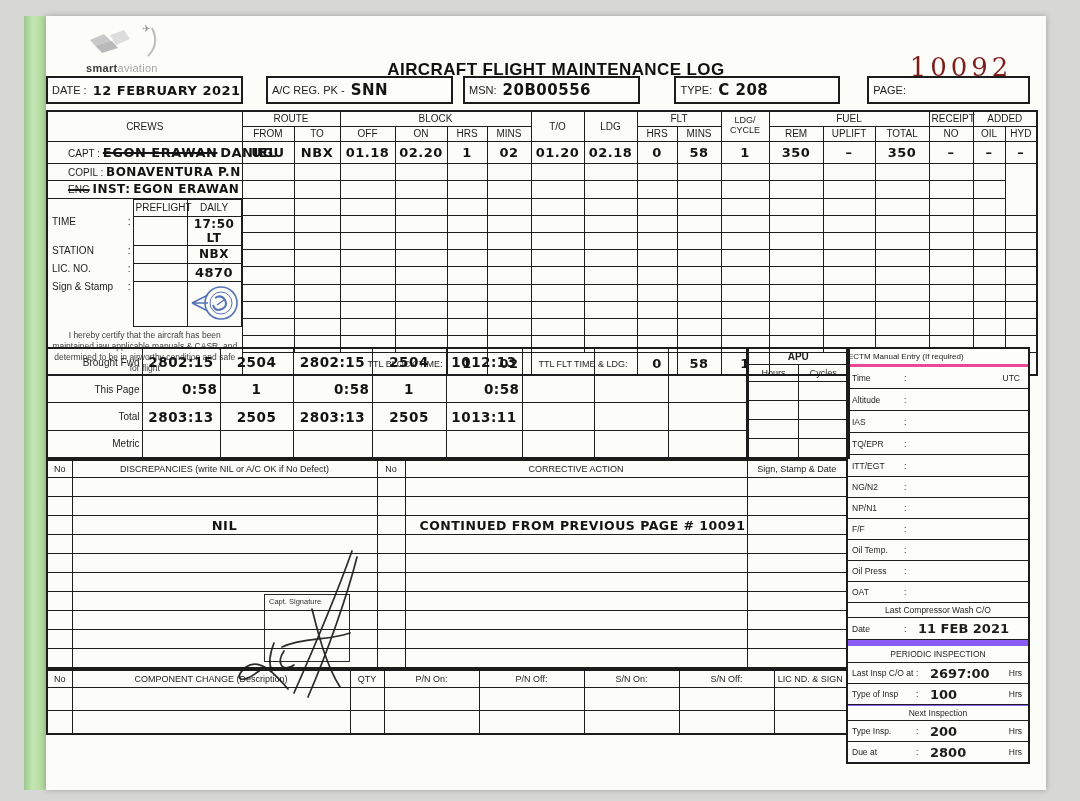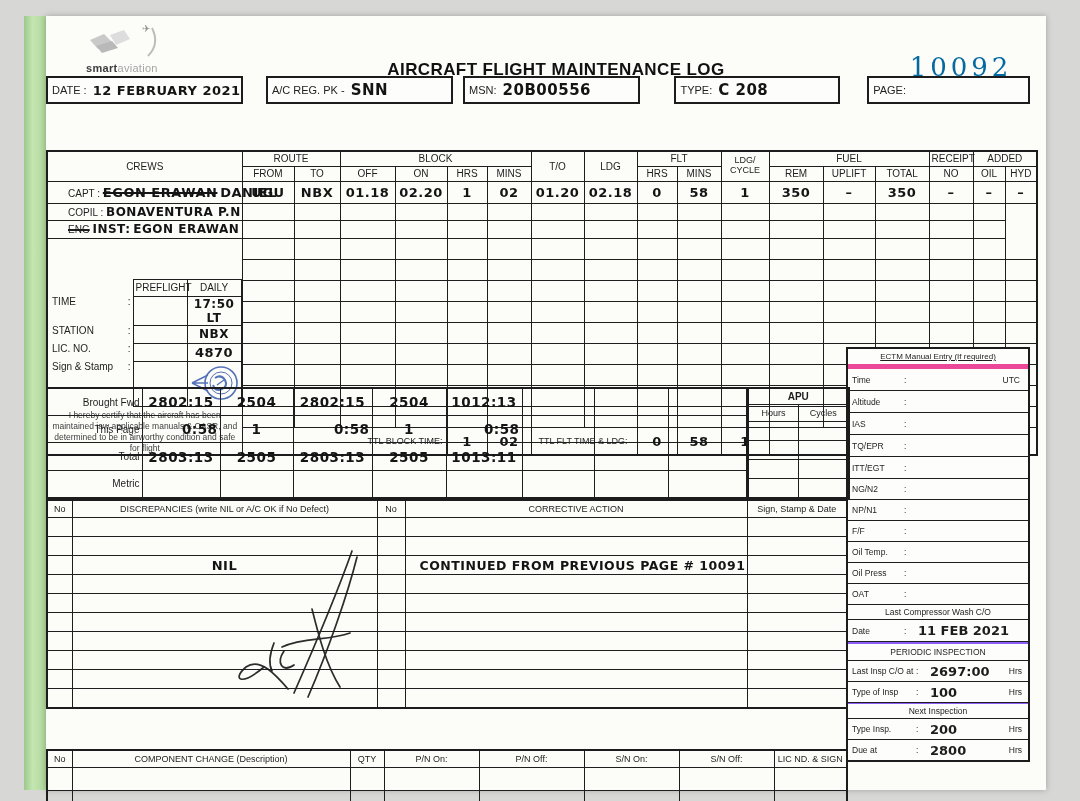--- a/index.html
+++ b/index.html
@@ -12,31 +12,31 @@
   .inner{position:absolute;left:0;top:0;width:984px;height:774px;}
 
   
   .logo{position:absolute;left:14px;top:6px;width:140px;height:60px;}
   .logo .brand{position:absolute;left:26px;top:40px;font-size:11px;letter-spacing:.3px;}
   .logo .brand b{color:#3c3c3c;font-weight:700;}
   .logo .brand span{color:#a5a5a5;}
   .title{position:absolute;left:290px;top:44px;width:440px;text-align:center;
        font-size:17px;font-weight:700;letter-spacing:.4px;color:#111;}
   .formnum{position:absolute;left:835px;top:36px;width:160px;text-align:center;
-       font-family:"DejaVu Serif","Liberation Serif",serif;font-size:26px;letter-spacing:4px;color:#0369a1;}
+       font-family:"DejaVu Serif","Liberation Serif",serif;font-size:26px;letter-spacing:4px;color:#7f1d1d;}
 
   .infobar{position:absolute;left:0;top:60px;width:984px;display:flex;}
   .ibox{border:2px solid #1c1c1c;height:24px;display:flex;align-items:center;
        padding:0 4px;background:#fdfdfb;white-space:nowrap;overflow:hidden;}
   .ibox .lbl{font-size:11px;color:#222;margin-right:6px;}
   .hw{font-family:"DejaVu Sans",sans-serif;font-weight:700;font-size:13px;color:#141414;letter-spacing:.5px;}
   .struck{text-decoration:line-through;text-decoration-thickness:2px;}
 
   
-  table{border-collapse:collapse;table-layout:fixed;margin-top:40px;}
+  table{border-collapse:collapse;table-layout:fixed;}
   td,th{border:1px solid #1e1e1e;font-weight:normal;padding:0 2px;overflow:visible;
        font-size:10px;text-align:center;vertical-align:middle;}
 
   .crewtbl{position:absolute;left:0;top:94px;width:984px;border:2px solid #1c1c1c;}
   .crewtbl th{font-size:10px;}
   .crewtbl .hdr1{height:15px;}
   .crewtbl .hdr2{height:15px;}
   .crewtbl .ldgcyc{white-space:pre-line;font-size:9px;line-height:1.1;}
   .crewtbl td.hwcell{font-size:13px;}
   .crew-name{text-align:left;padding-left:20px;white-space:nowrap;}
@@ -70,28 +70,28 @@
   .disctbl th{height:16px;font-size:9px;}
   .disctbl td{height:18px;}
   .disc-entry{font-size:13px;}
   .corr-entry{font-size:12.5px;text-align:left;padding-left:14px;white-space:nowrap;}
 
   .comptbl{width:800px;border:2px solid #1c1c1c;}
   .comptbl th{height:16px;font-size:9px;white-space:nowrap;}
   .comptbl td{height:22px;}
 
   .rightcol{width:184px;border:2px solid #1c1c1c;background:#fdfdfb;}
-  .rp-title{height:15px;border-bottom:5px solid #ec4899;font-size:8px;text-align:center;
-      line-height:15px;white-space:nowrap;overflow:hidden;text-decoration:underline;}
+  .rp-title{height:15px;border-bottom:3px solid #ec4899;font-size:8px;text-align:left;
+      line-height:15px;white-space:nowrap;overflow:hidden;}
   .rp-row{height:20px;border-bottom:1px solid #1e1e1e;display:flex;align-items:center;font-size:8.5px;}
   .rp-row .l{width:52px;padding-left:4px;text-align:left;}
   .rp-row .c{width:14px;}
   .rp-row .sfx{margin-left:auto;padding-right:8px;}
   .rp-head{height:14px;border-bottom:1px solid #1e1e1e;text-align:center;font-size:8.5px;line-height:14px;}
-  .rp-head.b{font-weight:400;border-top:2px solid #8b5cf6;}
+  .rp-head.b{font-weight:400;border-top:6px solid #8b5cf6;}
   .rp-row .hwv{font-size:13px;font-weight:700;font-family:"DejaVu Sans",sans-serif;}
   .rp-row .unit{margin-left:auto;padding-right:6px;}
 
   .sigbox{position:absolute;left:218px;top:247px;width:84px;height:66px;border:1px solid #2a2a2a;}
   .sigbox .siglbl{font-size:7.5px;color:#333;padding:2px 0 0 4px;text-align:left;}
   .sigsvg{position:absolute;left:178px;top:200px;pointer-events:none;}
 
   .footer{position:absolute;left:0;top:716px;width:984px;display:flex;align-items:flex-start;}
   .foot-left{font-size:11px;font-weight:700;color:#2a2a2a;padding-left:2px;}
   .foot-right{margin-left:auto;font-size:7.8px;color:#3a3a3a;padding-right:4px;padding-top:2px;}
@@ -728,20 +728,23 @@
                 <td></td>
                 <td></td>
                 <td></td>
                 <td></td>
                 <td></td>
                 <td></td>
               </tr>
       </tbody>
           </table>
 
+      <div class="sigbox">
+        <div class="siglbl">Capt. Signature</div>
+      </div>
       <svg class="sigsvg" width="150" height="160">
         <g stroke="#1b1b1b" stroke-width="1.7" fill="none" stroke-linecap="round" opacity="0.92">
           <path d="M128 4 C 116 38, 92 96, 70 146"></path>
           <path d="M133 10 C 124 46, 104 104, 84 150"></path>
           <path d="M88 62 C 94 86, 102 118, 116 140"></path>
           <path d="M58 100 C 80 90, 104 94, 126 86"></path>
           <path d="M60 104 C 52 116, 58 126, 70 118"></path>
           <path d="M40 120 C 16 140, 8 132, 22 120 C 36 110, 52 128, 64 142"></path>
           <path d="M50 96 C 46 106, 44 116, 48 124"></path>
         </g>

